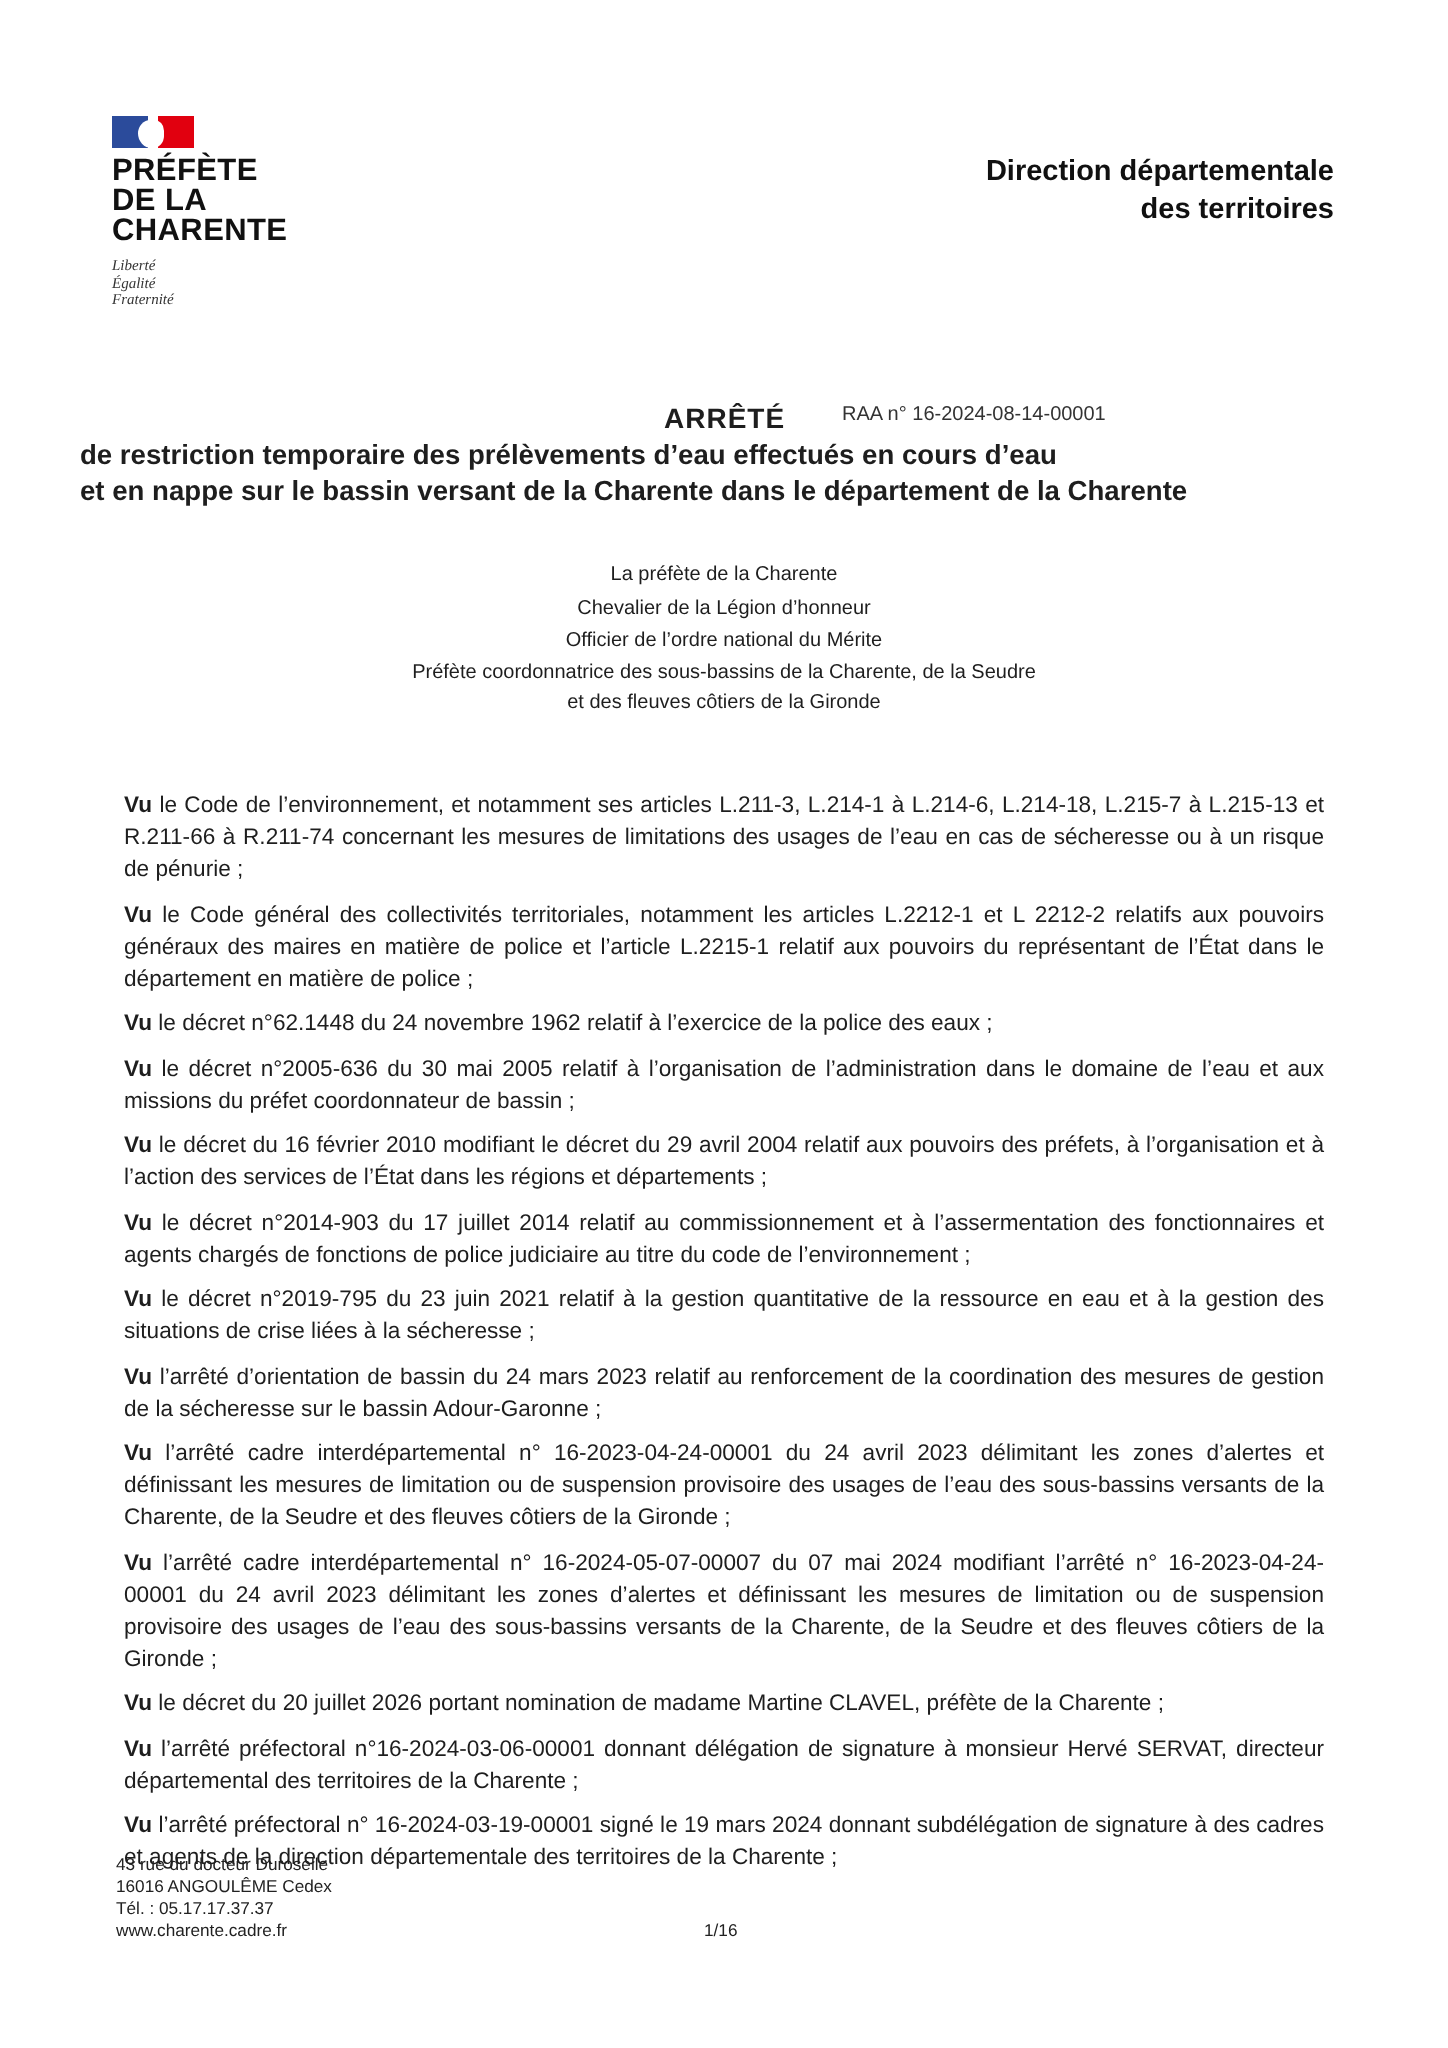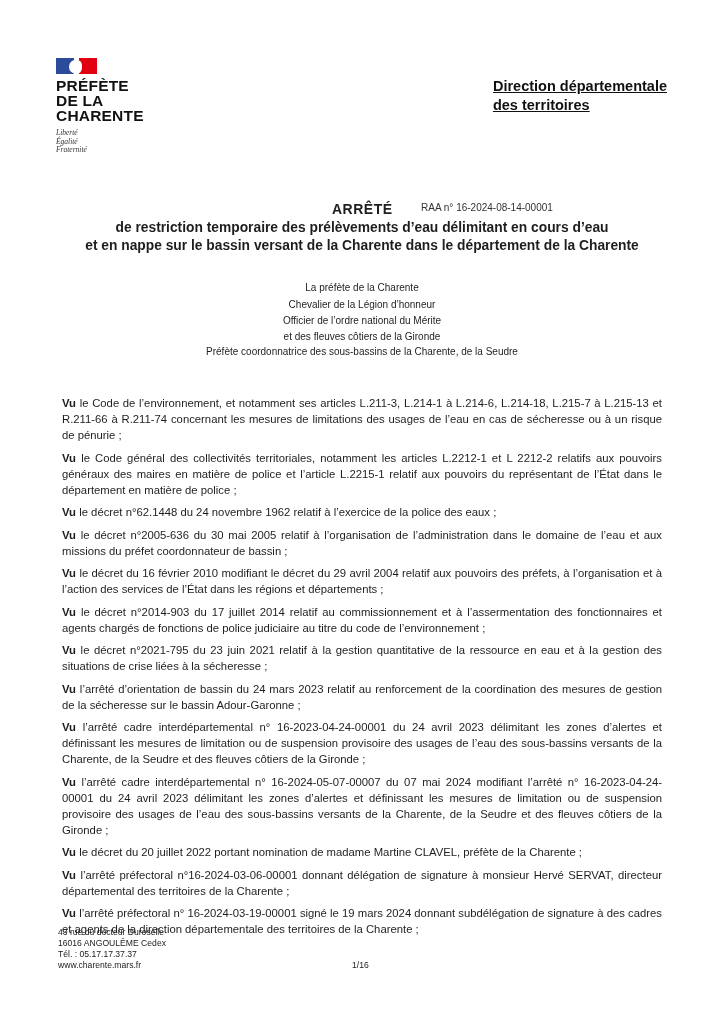--- a/index.html
+++ b/index.html
@@ -8,23 +8,23 @@
 
     
     .logo { position: absolute; left: 56px; top: 58px; }
     .flag { position: relative; width: 42px; height: 16px; }
     .flag .blue { position: absolute; left: 0; top: 0; width: 18px; height: 16px; background: #2b4b9b; }
     .flag .red { position: absolute; left: 23px; top: 0; width: 18px; height: 16px; background: #e1000f; }
     .flag .profile { position: absolute; left: 13px; top: 2px; width: 13px; height: 14px; background: #fff; border-radius: 50% 40% 45% 55%; }
     .logo-name { margin-top: 4px; font-weight: bold; font-size: 15.5px; line-height: 15px; letter-spacing: 0.2px; color: #111; }
     .motto { margin-top: 6px; font-family: "Liberation Serif", serif; font-style: italic; font-size: 7.5px; line-height: 8.5px; color: #333; }
 
-    .direction { position: absolute; right: 57px; top: 77px; font-weight: bold; font-size: 14.5px; line-height: 19px; color: #111; text-decoration: underline; }
+    .direction { position: absolute; right: 57px; top: 77px; text-align: right; font-weight: bold; font-size: 14.5px; line-height: 19px; color: #111; }
 
-    .title-block { position: absolute; left: 40px; width: 644px; top: 201px; text-align: center; }
+    .title-block { position: absolute; left: 40px; width: 644px; top: 201px; }
     .arrete-line { position: relative; height: 18px; }
     .arrete { font-weight: bold; font-size: 14px; letter-spacing: 0.5px; position: absolute; left: 292px; top: 0; }
     .raa { position: absolute; left: 381px; top: 1px; font-size: 10px; color: #333; }
     .subtitle { font-weight: bold; font-size: 13.8px; line-height: 18px; }
 
     .authority { position: absolute; left: 150px; width: 424px; top: 280px; text-align: center; font-size: 10px; line-height: 16.5px; }
     .authority div:nth-child(4) { line-height: 14px; }
 
     .body { position: absolute; left: 62px; width: 600px; top: 395px; font-size: 11.3px; line-height: 16px; text-align: justify; }
     .vu { margin: 0 0 6.5px 0; }
@@ -59,49 +59,49 @@
   <div class="direction">
     <div>Direction départementale</div>
     <div>des territoires</div>
   </div>
 
   <div class="title-block">
     <div class="arrete-line">
       <span class="arrete">ARRÊTÉ</span>
       <span class="raa">RAA n° 16-2024-08-14-00001</span>
     </div>
-    <div class="subtitle">de restriction temporaire des prélèvements d’eau délimitant en cours d’eau</div>
+    <div class="subtitle">de restriction temporaire des prélèvements d’eau effectués en cours d’eau</div>
     <div class="subtitle">et en nappe sur le bassin versant de la Charente dans le département de la Charente</div>
   </div>
 
   <div class="authority">
     <div>La préfète de la Charente</div>
     <div>Chevalier de la Légion d’honneur</div>
     <div>Officier de l’ordre national du Mérite</div>
+    <div>Préfète coordonnatrice des sous-bassins de la Charente, de la Seudre</div>
     <div>et des fleuves côtiers de la Gironde</div>
-    <div>Préfète coordonnatrice des sous-bassins de la Charente, de la Seudre</div>
   </div>
 
   <div class="body">
     <p class="vu"><b>Vu</b><span> le Code de l’environnement, et notamment ses articles L.211-3, L.214-1 à L.214-6, L.214-18, L.215-7 à L.215-13 et R.211-66 à R.211-74 concernant les mesures de limitations des usages de l’eau en cas de sécheresse ou à un risque de pénurie ;</span></p>
     <p class="vu"><b>Vu</b><span> le Code général des collectivités territoriales, notamment les articles L.2212-1 et L 2212-2 relatifs aux pouvoirs généraux des maires en matière de police et l’article L.2215-1 relatif aux pouvoirs du représentant de l’État dans le département en matière de police ;</span></p>
     <p class="vu"><b>Vu</b><span> le décret n°62.1448 du 24 novembre 1962 relatif à l’exercice de la police des eaux ;</span></p>
     <p class="vu"><b>Vu</b><span> le décret n°2005-636 du 30 mai 2005 relatif à l’organisation de l’administration dans le domaine de l’eau et aux missions du préfet coordonnateur de bassin ;</span></p>
     <p class="vu"><b>Vu</b><span> le décret du 16 février 2010 modifiant le décret du 29 avril 2004 relatif aux pouvoirs des préfets, à l’organisation et à l’action des services de l’État dans les régions et départements ;</span></p>
     <p class="vu"><b>Vu</b><span> le décret n°2014-903 du 17 juillet 2014 relatif au commissionnement et à l’assermentation des fonctionnaires et agents chargés de fonctions de police judiciaire au titre du code de l’environnement ;</span></p>
-    <p class="vu"><b>Vu</b><span> le décret n°2021-795 du 23 juin 2021 relatif à la gestion quantitative de la ressource en eau et à la gestion des situations de crise liées à la sécheresse ;</span></p>
+    <p class="vu"><b>Vu</b><span> le décret n°2019-795 du 23 juin 2021 relatif à la gestion quantitative de la ressource en eau et à la gestion des situations de crise liées à la sécheresse ;</span></p>
     <p class="vu"><b>Vu</b><span> l’arrêté d’orientation de bassin du 24 mars 2023 relatif au renforcement de la coordination des mesures de gestion de la sécheresse sur le bassin Adour-Garonne ;</span></p>
     <p class="vu"><b>Vu</b><span> l’arrêté cadre interdépartemental n° 16-2023-04-24-00001 du 24 avril 2023 délimitant les zones d’alertes et définissant les mesures de limitation ou de suspension provisoire des usages de l’eau des sous-bassins versants de la Charente, de la Seudre et des fleuves côtiers de la Gironde ;</span></p>
     <p class="vu"><b>Vu</b><span> l’arrêté cadre interdépartemental n° 16-2024-05-07-00007 du 07 mai 2024 modifiant l’arrêté n° 16-2023-04-24-00001 du 24 avril 2023 délimitant les zones d’alertes et définissant les mesures de limitation ou de suspension provisoire des usages de l’eau des sous-bassins versants de la Charente, de la Seudre et des fleuves côtiers de la Gironde ;</span></p>
-    <p class="vu"><b>Vu</b><span> le décret du 20 juillet 2022 portant nomination de madame Martine CLAVEL, préfète de la Charente ;</span></p>
+    <p class="vu"><b>Vu</b><span> le décret du 20 juillet 2026 portant nomination de madame Martine CLAVEL, préfète de la Charente ;</span></p>
     <p class="vu"><b>Vu</b><span> l’arrêté préfectoral n°16-2024-03-06-00001 donnant délégation de signature à monsieur Hervé SERVAT, directeur départemental des territoires de la Charente ;</span></p>
     <p class="vu"><b>Vu</b><span> l’arrêté préfectoral n° 16-2024-03-19-00001 signé le 19 mars 2024 donnant subdélégation de signature à des cadres et agents de la direction départementale des territoires de la Charente ;</span></p>
   </div>
 
   <div class="footer">
     <div>43 rue du docteur Duroselle</div>
     <div>16016 ANGOULÊME Cedex</div>
     <div>Tél. : 05.17.17.37.37</div>
-    <div>www.charente.mars.fr</div>
+    <div>www.charente.cadre.fr</div>
   </div>
   <div class="pagenum">1/16</div>
 
 </div>
 
 </body></html>

